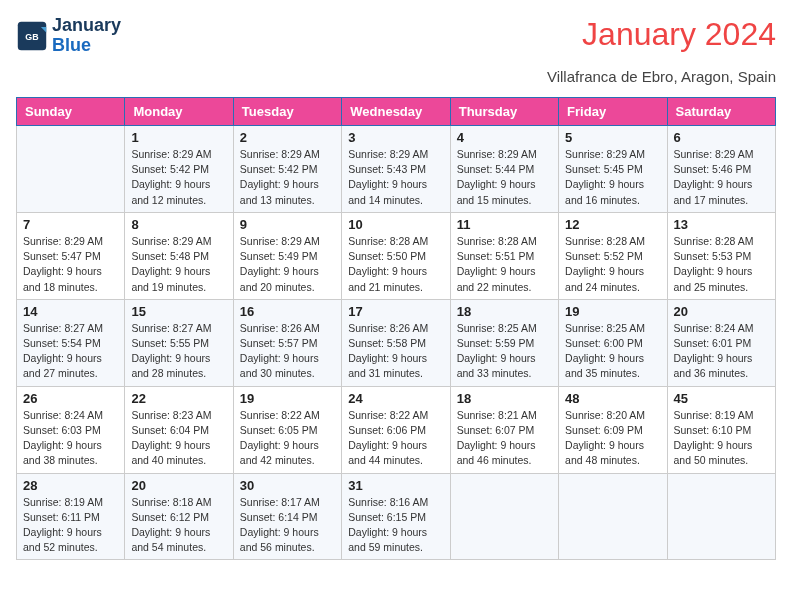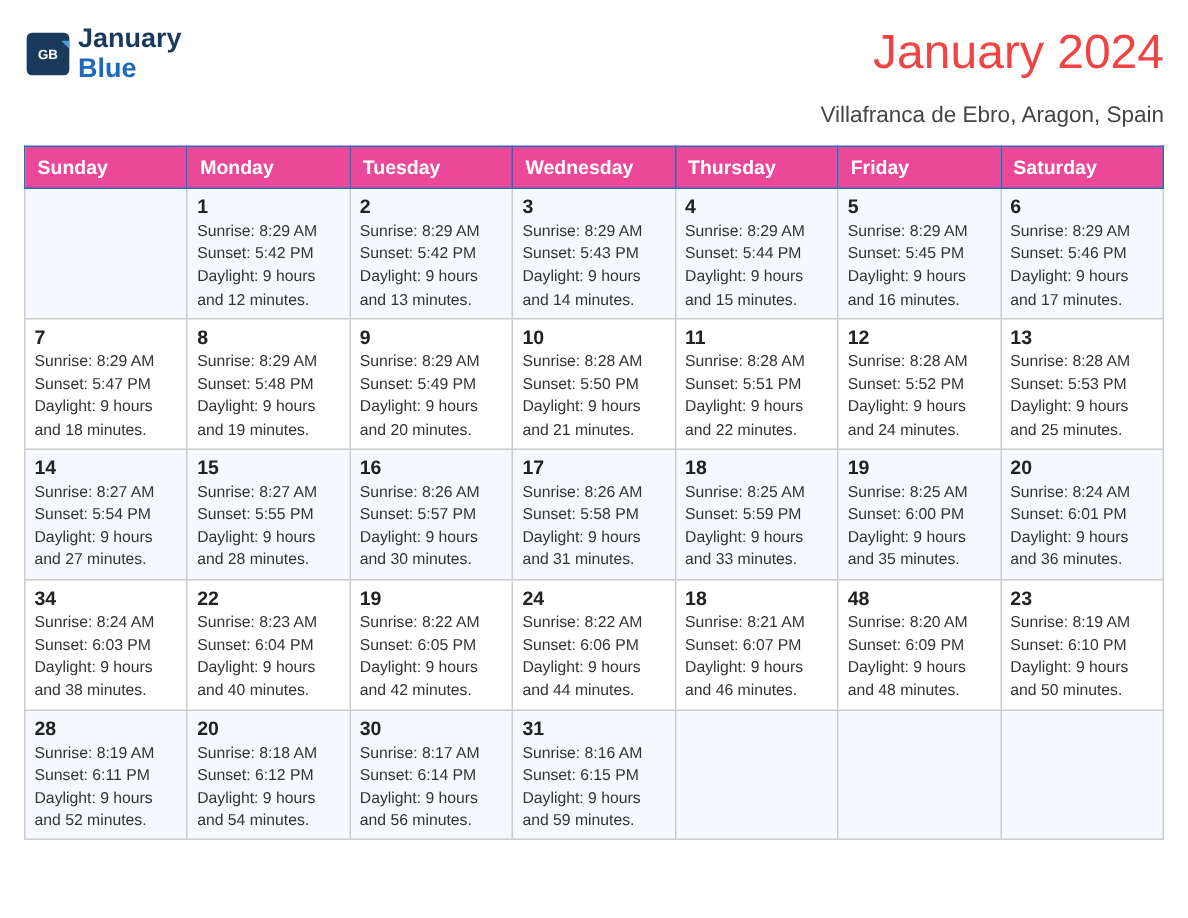--- a/index.html
+++ b/index.html
@@ -206,21 +206,21 @@
           <span class="day-num">19</span>
           <div class="day-info">Sunrise: 8:25 AM<br>Sunset: 6:00 PM<br>Daylight: 9 hours<br>and 35 minutes.</div>
         </td>
         <td>
           <span class="day-num">20</span>
           <div class="day-info">Sunrise: 8:24 AM<br>Sunset: 6:01 PM<br>Daylight: 9 hours<br>and 36 minutes.</div>
         </td>
       </tr>
       <tr>
         <td>
-          <span class="day-num">34</span>
+          <span class="day-num">26</span>
           <div class="day-info">Sunrise: 8:24 AM<br>Sunset: 6:03 PM<br>Daylight: 9 hours<br>and 38 minutes.</div>
         </td>
         <td>
           <span class="day-num">22</span>
           <div class="day-info">Sunrise: 8:23 AM<br>Sunset: 6:04 PM<br>Daylight: 9 hours<br>and 40 minutes.</div>
         </td>
         <td>
           <span class="day-num">19</span>
           <div class="day-info">Sunrise: 8:22 AM<br>Sunset: 6:05 PM<br>Daylight: 9 hours<br>and 42 minutes.</div>
         </td>
@@ -230,21 +230,21 @@
         </td>
         <td>
           <span class="day-num">18</span>
           <div class="day-info">Sunrise: 8:21 AM<br>Sunset: 6:07 PM<br>Daylight: 9 hours<br>and 46 minutes.</div>
         </td>
         <td>
           <span class="day-num">48</span>
           <div class="day-info">Sunrise: 8:20 AM<br>Sunset: 6:09 PM<br>Daylight: 9 hours<br>and 48 minutes.</div>
         </td>
         <td>
-          <span class="day-num">23</span>
+          <span class="day-num">45</span>
           <div class="day-info">Sunrise: 8:19 AM<br>Sunset: 6:10 PM<br>Daylight: 9 hours<br>and 50 minutes.</div>
         </td>
       </tr>
       <tr>
         <td>
           <span class="day-num">28</span>
           <div class="day-info">Sunrise: 8:19 AM<br>Sunset: 6:11 PM<br>Daylight: 9 hours<br>and 52 minutes.</div>
         </td>
         <td>
           <span class="day-num">20</span>

